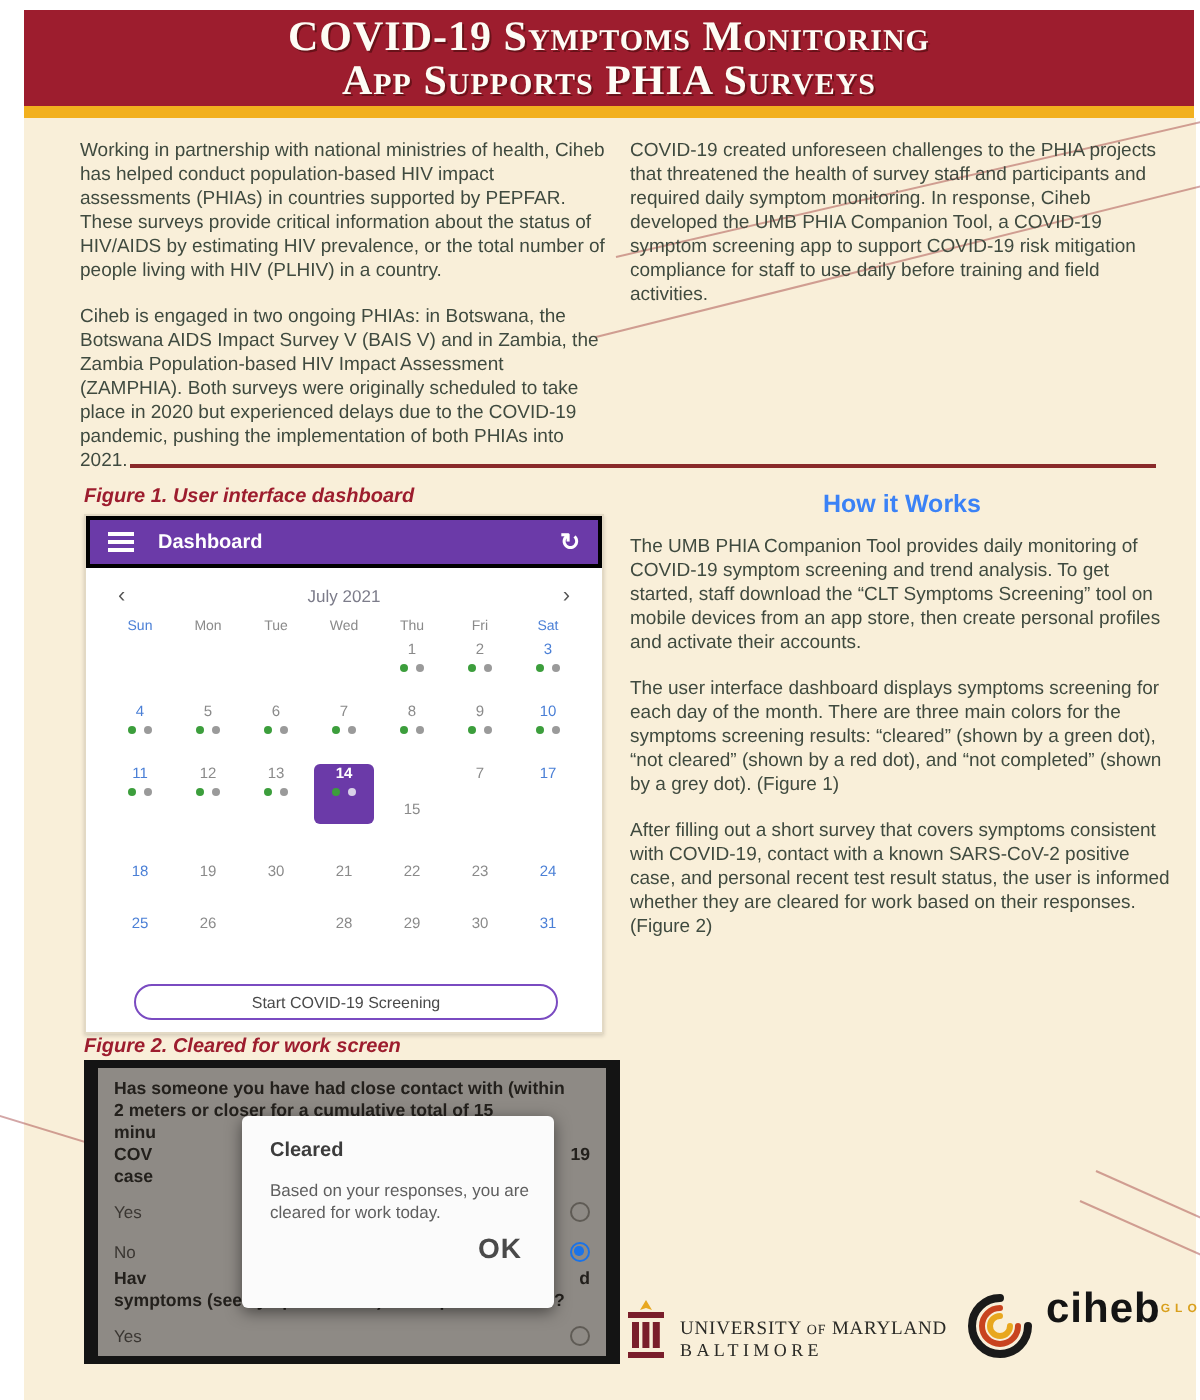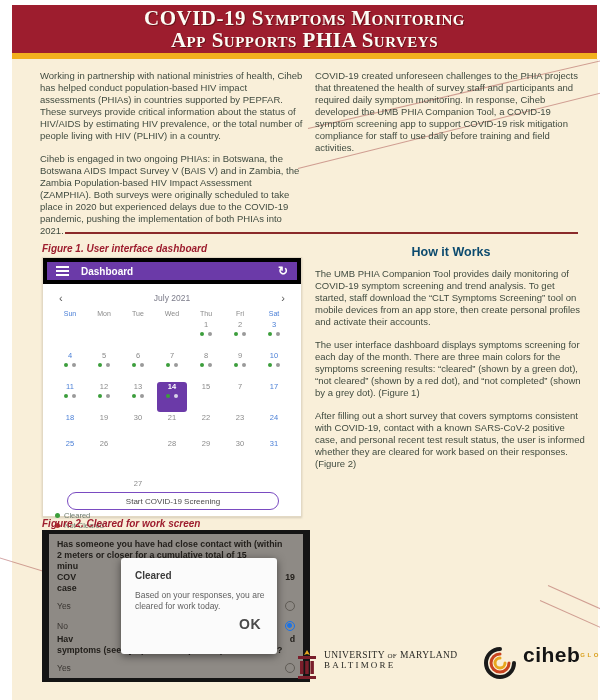--- a/index.html
+++ b/index.html
@@ -31,21 +31,21 @@
 
   .divider{position:absolute;left:65px;top:232px;width:513px;height:2px;background:#8a2a2a;}
 
   .fig-caption{position:absolute;font-size:10px;font-style:italic;font-weight:bold;color:#9d1d2e;}
   .fig1-caption{left:42px;top:243px;}
   .fig2-caption{left:42px;top:518px;}
 
   
   .app-card{position:absolute;left:42px;top:257px;width:258px;height:258px;background:#ffffff;
     border:1px solid #e3d9c4;box-shadow:0 1px 2px rgba(0,0,0,.15);}
-  .app-bar{height:26px;background:#6b3aa8;border:4px solid #000000;box-sizing:border-box;
+  .app-bar{height:26px;background:#6b3aa8;border:2px solid #000000;box-sizing:border-box;
     display:flex;align-items:center;padding:0 9px;}
   .hamburger{width:13px;height:2px;background:#fff;position:relative;margin-top:-8px;}
   .hamburger::after{content:"";position:absolute;left:0;top:4px;width:13px;height:2px;background:#fff;box-shadow:0 4px 0 #fff;}
   .app-title{color:#ffffff;font-size:10px;font-weight:bold;margin-left:12px;flex:1;}
   .refresh{color:#ffffff;font-size:12px;font-weight:bold;line-height:1;}
   .cal{padding:6px 10px 0 10px;}
   .month-row{display:flex;align-items:center;justify-content:space-between;color:#7c7c8a;font-size:8.5px;padding:2px 6px 4px 6px;}
   .month-row .arrow{font-size:11px;color:#555;cursor:default;}
   .wk-row{display:flex;}
   .wk-cell{flex:1;text-align:center;font-size:7px;color:#8a8a8a;padding:2px 0 3px 0;}
@@ -82,25 +82,25 @@
   .radio.sel{border-color:#1a73e8;position:relative;}
   .radio.sel::after{content:"";position:absolute;left:1.4px;top:1.4px;width:4.8px;height:4.8px;border-radius:50%;background:#1a73e8;}
   .dialog{position:absolute;left:72px;top:24px;width:156px;height:96px;background:#fbfbfb;
     border-radius:3px;box-shadow:0 2px 8px rgba(0,0,0,.5);padding:12px 14px;box-sizing:border-box;}
   .dialog .d-title{font-size:10px;font-weight:bold;color:#3c3c3c;margin-bottom:9px;}
   .dialog .d-body{font-size:8.5px;color:#5f5f5f;line-height:11px;width:130px;}
   .dialog .d-ok{position:absolute;right:16px;bottom:22px;font-size:14px;font-weight:bold;color:#4a4a4a;letter-spacing:.5px;}
 
   
   .hiw-head{position:absolute;left:315px;top:245px;width:272px;text-align:center;
-    font-size:12.5px;font-weight:bold;color:#0c4a6e;}
+    font-size:12.5px;font-weight:bold;color:#3b82f6;}
   .hiw-body{position:absolute;left:315px;top:268px;width:272px;}
 
   
-  .umb{position:absolute;left:296px;top:650px;display:flex;align-items:flex-start;gap:6px;}
+  .umb{position:absolute;left:312px;top:650px;display:flex;align-items:flex-end;gap:6px;}
   .umb-text{font-family:"Liberation Serif",serif;color:#2a2a26;}
   .umb-l1{font-size:9.5px;font-variant:small-caps;letter-spacing:.4px;}
   .umb-l2{font-size:9px;letter-spacing:2.2px;font-variant:small-caps;}
   .ciheb{position:absolute;left:482px;top:645px;display:flex;align-items:flex-start;gap:5px;}
   .ciheb-text{display:flex;flex-direction:row;align-items:center;}
   .ciheb-name{font-size:21px;font-weight:bold;color:#141414;line-height:20px;letter-spacing:.5px;}
   .ciheb-global{font-size:6px;font-weight:bold;color:#d9a01e;letter-spacing:2.5px;}
   .ciheb-tag{font-size:5px;color:#c0272d;text-align:center;line-height:6px;width:74px;}
 </style>
 </head>
@@ -263,21 +263,21 @@
           </div>
           <div style="flex: 1 1 0%;">
             <div class="day sel">
               <span class="num">14</span>
               <span class="dots">
                 <span class="dot g"></span>
                 <span class="dot x"></span>
               </span>
             </div>
           </div>
-          <div class="day" style="flex: 1 1 0%;">
+          <div class="day" style="flex: 1 1 0%; margin-top: 18px;">
             <span class="num">15</span>
           </div>
           <div class="day" style="flex: 1 1 0%;">
             <span class="num">7</span>
           </div>
           <div class="day we" style="flex: 1 1 0%;">
             <span class="num">17</span>
           </div>
         </div>
         <div class="week short">

